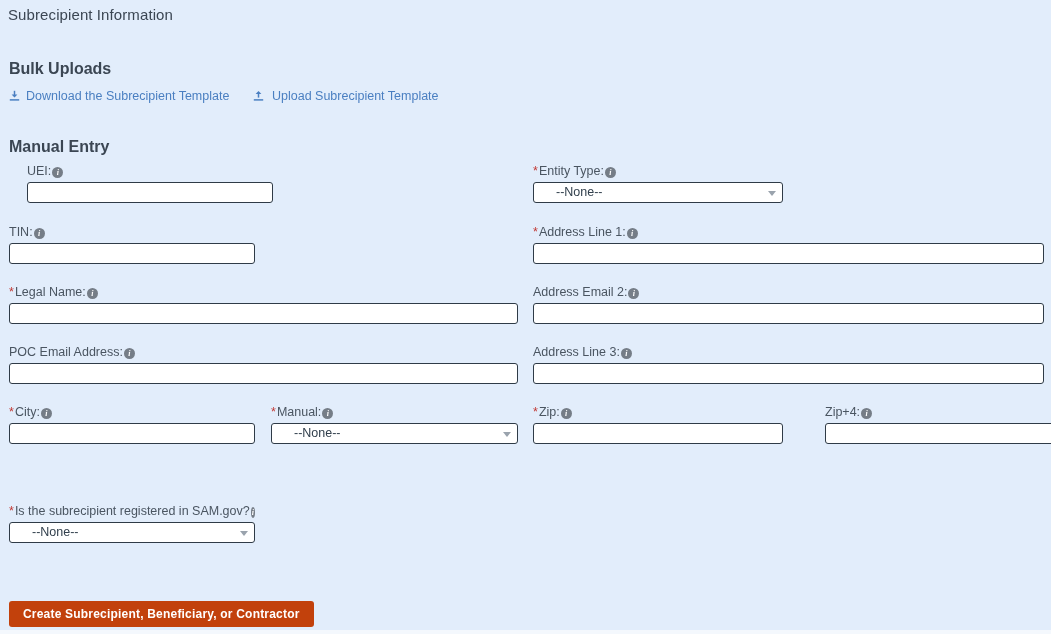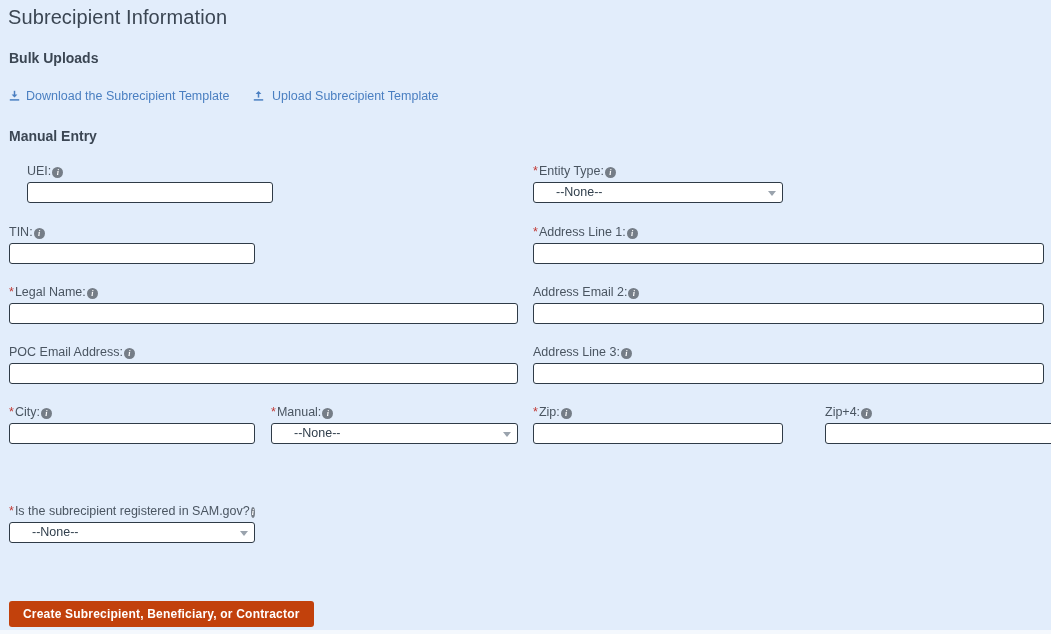--- a/index.html
+++ b/index.html
@@ -23,31 +23,32 @@
   .bottom-strip {
     position: absolute;
     left: 0; top: 630px;
     width: 1051px; height: 4px;
     background: #f4f8fd;
   }
 
   .page-title {
     position: absolute;
     left: 8px; top: 6px;
-    font-size: 20px;
+    font-size: 15px;
     color: #3b4653;
     letter-spacing: .1px;
   }
 
   .section-label {
     position: absolute;
     left: 9px;
-    font-size: 14px;
+    font-size: 16px;
     font-weight: bold;
     color: #3b4653;
+    margin-top: 10px;
   }
   .section-bulk { top: 50px; }
   .section-manual { top: 128px; }
 
   .link {
     position: absolute;
     top: 89px;
     font-size: 12.5px;
     color: #4a7fc1;
     text-decoration: none;

